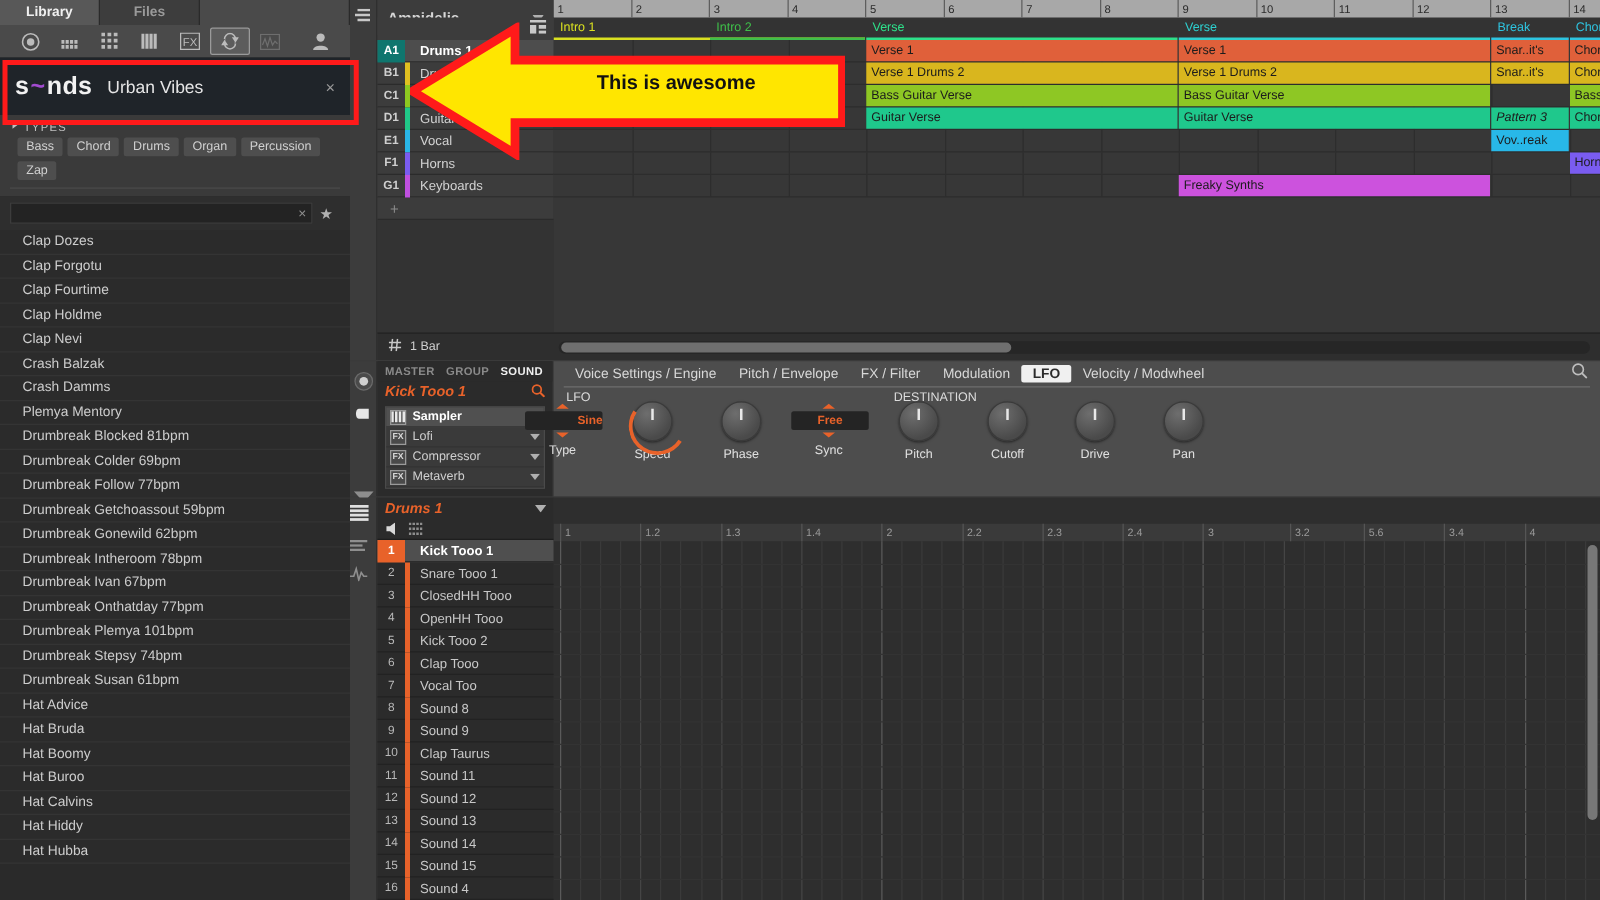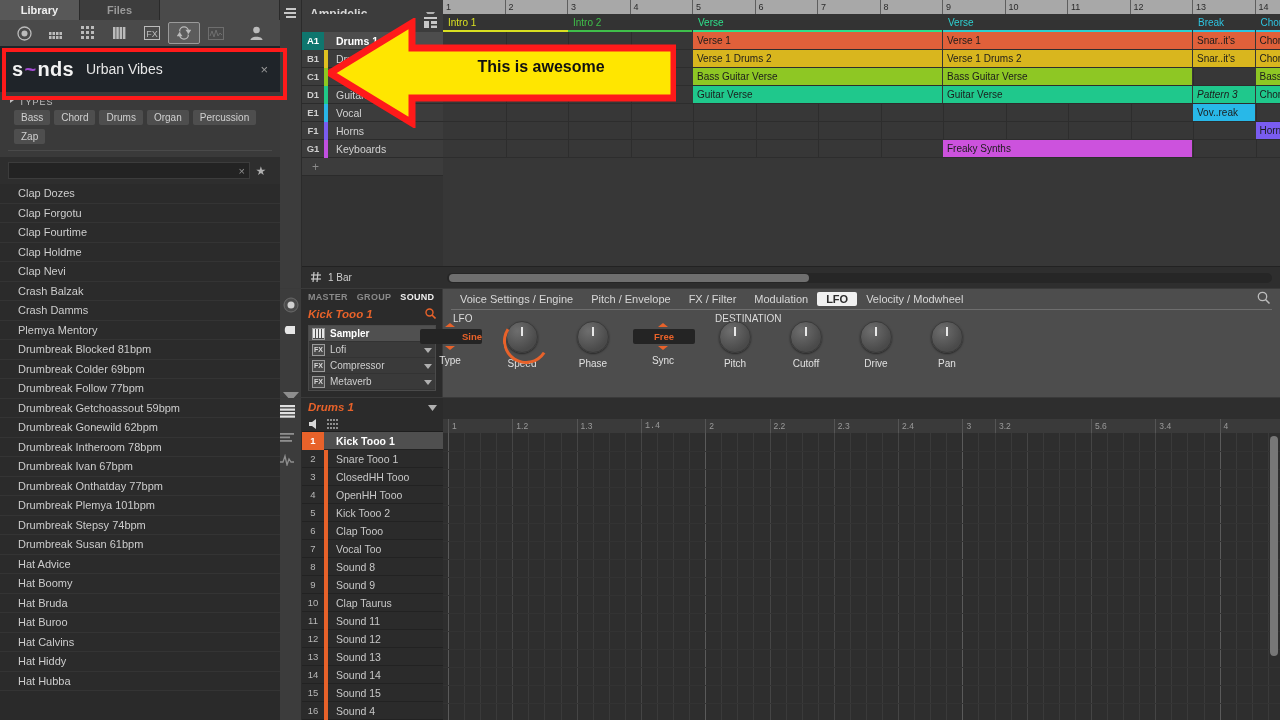--- a/index.html
+++ b/index.html
@@ -403,22 +403,22 @@
         <div class="sound-item">Drumbreak Follow 77bpm</div>
         <div class="sound-item">Drumbreak Getchoassout 59bpm</div>
         <div class="sound-item">Drumbreak Gonewild 62bpm</div>
         <div class="sound-item">Drumbreak Intheroom 78bpm</div>
         <div class="sound-item">Drumbreak Ivan 67bpm</div>
         <div class="sound-item">Drumbreak Onthatday 77bpm</div>
         <div class="sound-item">Drumbreak Plemya 101bpm</div>
         <div class="sound-item">Drumbreak Stepsy 74bpm</div>
         <div class="sound-item">Drumbreak Susan 61bpm</div>
         <div class="sound-item">Hat Advice</div>
+        <div class="sound-item">Hat Bruda</div>
         <div class="sound-item">Hat Boomy</div>
-        <div class="sound-item">Hat Bruda</div>
         <div class="sound-item">Hat Buroo</div>
         <div class="sound-item">Hat Calvins</div>
         <div class="sound-item">Hat Hiddy</div>
         <div class="sound-item">Hat Hubba</div>
       </div>
   </div>
 
   <div id="rail-top">
     <div class="rail-ic">
       <svg width="14" height="11" viewBox="0 0 14 11">
@@ -960,27 +960,27 @@
           <div class="nm">Sound 4</div>
         </div>
       </div>
   </div>
 
   <div id="patgrid">
     <div class="pg-ruler" id="pat-ruler">
         <div class="pg-tick" style="left: 5px;">1</div>
         <div class="pg-tick" style="left: 69.3px;">1.2</div>
         <div class="pg-tick" style="left: 133.6px;">1.3</div>
-        <div class="pg-tick" style="left: 197.9px; font-family: Liberation Mono, monospace;">1.4</div>
+        <div class="pg-tick" style="left: 197.9px;">1.4</div>
         <div class="pg-tick" style="left: 262.2px;">2</div>
         <div class="pg-tick" style="left: 326.5px;">2.2</div>
         <div class="pg-tick" style="left: 390.8px;">2.3</div>
         <div class="pg-tick" style="left: 455.1px;">2.4</div>
         <div class="pg-tick" style="left: 519.4px;">3</div>
-        <div class="pg-tick" style="left: 552px;">3.2</div>
+        <div class="pg-tick" style="left: 589px;">3.2</div>
         <div class="pg-tick" style="left: 648px;">5.6</div>
         <div class="pg-tick" style="left: 712.3px;">3.4</div>
         <div class="pg-tick" style="left: 776.6px;">4</div>
       </div>
     <div class="pg-grid" id="pat-grid">
         <div class="pg-vline bar" style="left: 5px;"></div>
         <div class="pg-vline" style="left: 21.075px;"></div>
         <div class="pg-vline" style="left: 37.15px;"></div>
         <div class="pg-vline" style="left: 53.225px;"></div>
         <div class="pg-vline beat" style="left: 69.3px;"></div>

